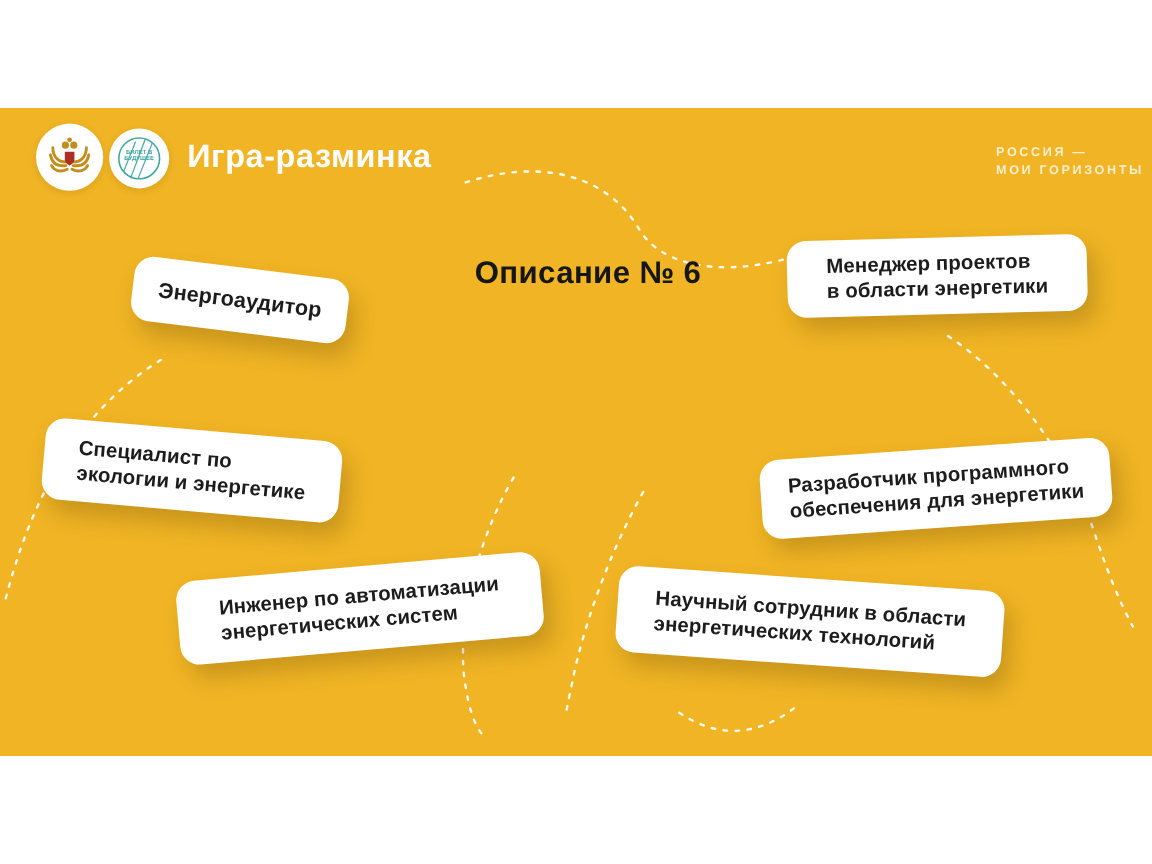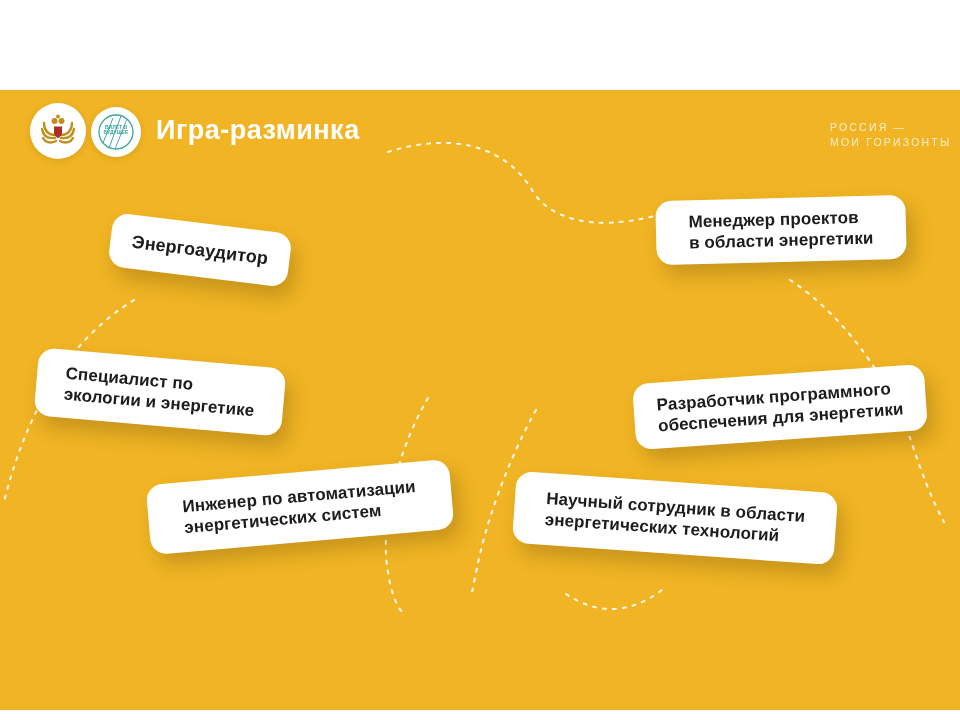--- a/index.html
+++ b/index.html
@@ -2,21 +2,21 @@
 <html><head>
 <meta charset="utf-8">
 <style>
   html,body { margin:0; padding:0; }
   .page {
     position:relative; width:960px; height:720px;
     background:#ffffff; overflow:hidden;
     font-family:"Liberation Sans", sans-serif;
   }
   .slide {
-    position:absolute; left:0; top:90px; width:960px; height:620px;
+    position:absolute; left:0; top:90px; width:960px; height:540px;
     background:#F0B424;
   }
   .deco { position:absolute; left:0; top:0; width:960px; height:540px; pointer-events:none; }
 
   
   .logo-circle {
     position:absolute; background:#ffffff; border-radius:50%;
     display:flex; align-items:center; justify-content:center;
     box-shadow:0 2px 6px rgba(120,90,10,0.18);
   }
@@ -27,21 +27,21 @@
     position:absolute; left:10px; top:18px; width:30px;
     font-size:5px; line-height:5px; font-weight:bold; text-align:center;
     color:#3DA79E; letter-spacing:0;
   }
   .slide-title {
     position:absolute; left:156px; top:25px;
     color:#ffffff; font-size:27px; font-weight:bold; letter-spacing:0.5px;
   }
   .brand {
     position:absolute; left:830px; top:30px;
-    color:rgba(255,255,255,0.78); font-size:10.5px; font-weight:normal;
+    color:rgba(255,255,255,0.78); font-size:10.5px; font-weight:bold;
     letter-spacing:2.2px; line-height:15px;
   }
 
   
   .heading {
     position:absolute; left:300px; top:122px; width:380px;
     text-align:center; color:#161616; font-size:26px; font-weight:bold;
     letter-spacing:0.3px;
   }
   .desc-card {
@@ -113,20 +113,21 @@
         </svg>
         <div class="logo2-text">БИЛЕТ В БУДУЩЕЕ</div>
       </div>
     </div>
     <div class="slide-title">Игра-разминка</div>
     <div class="brand">
       <div>РОССИЯ —</div>
       <div>МОИ ГОРИЗОНТЫ</div>
     </div>
 
+    <div class="heading">Описание № 6</div>
 
     <div class="card card1">Энергоаудитор</div>
     <div class="card card2">Менеджер проектов
 в области энергетики</div>
     <div class="card card3">Специалист по
 экологии и энергетике</div>
     <div class="card card4">Разработчик программного
 обеспечения для энергетики</div>
     <div class="card card5">Инженер по автоматизации
 энергетических систем</div>

